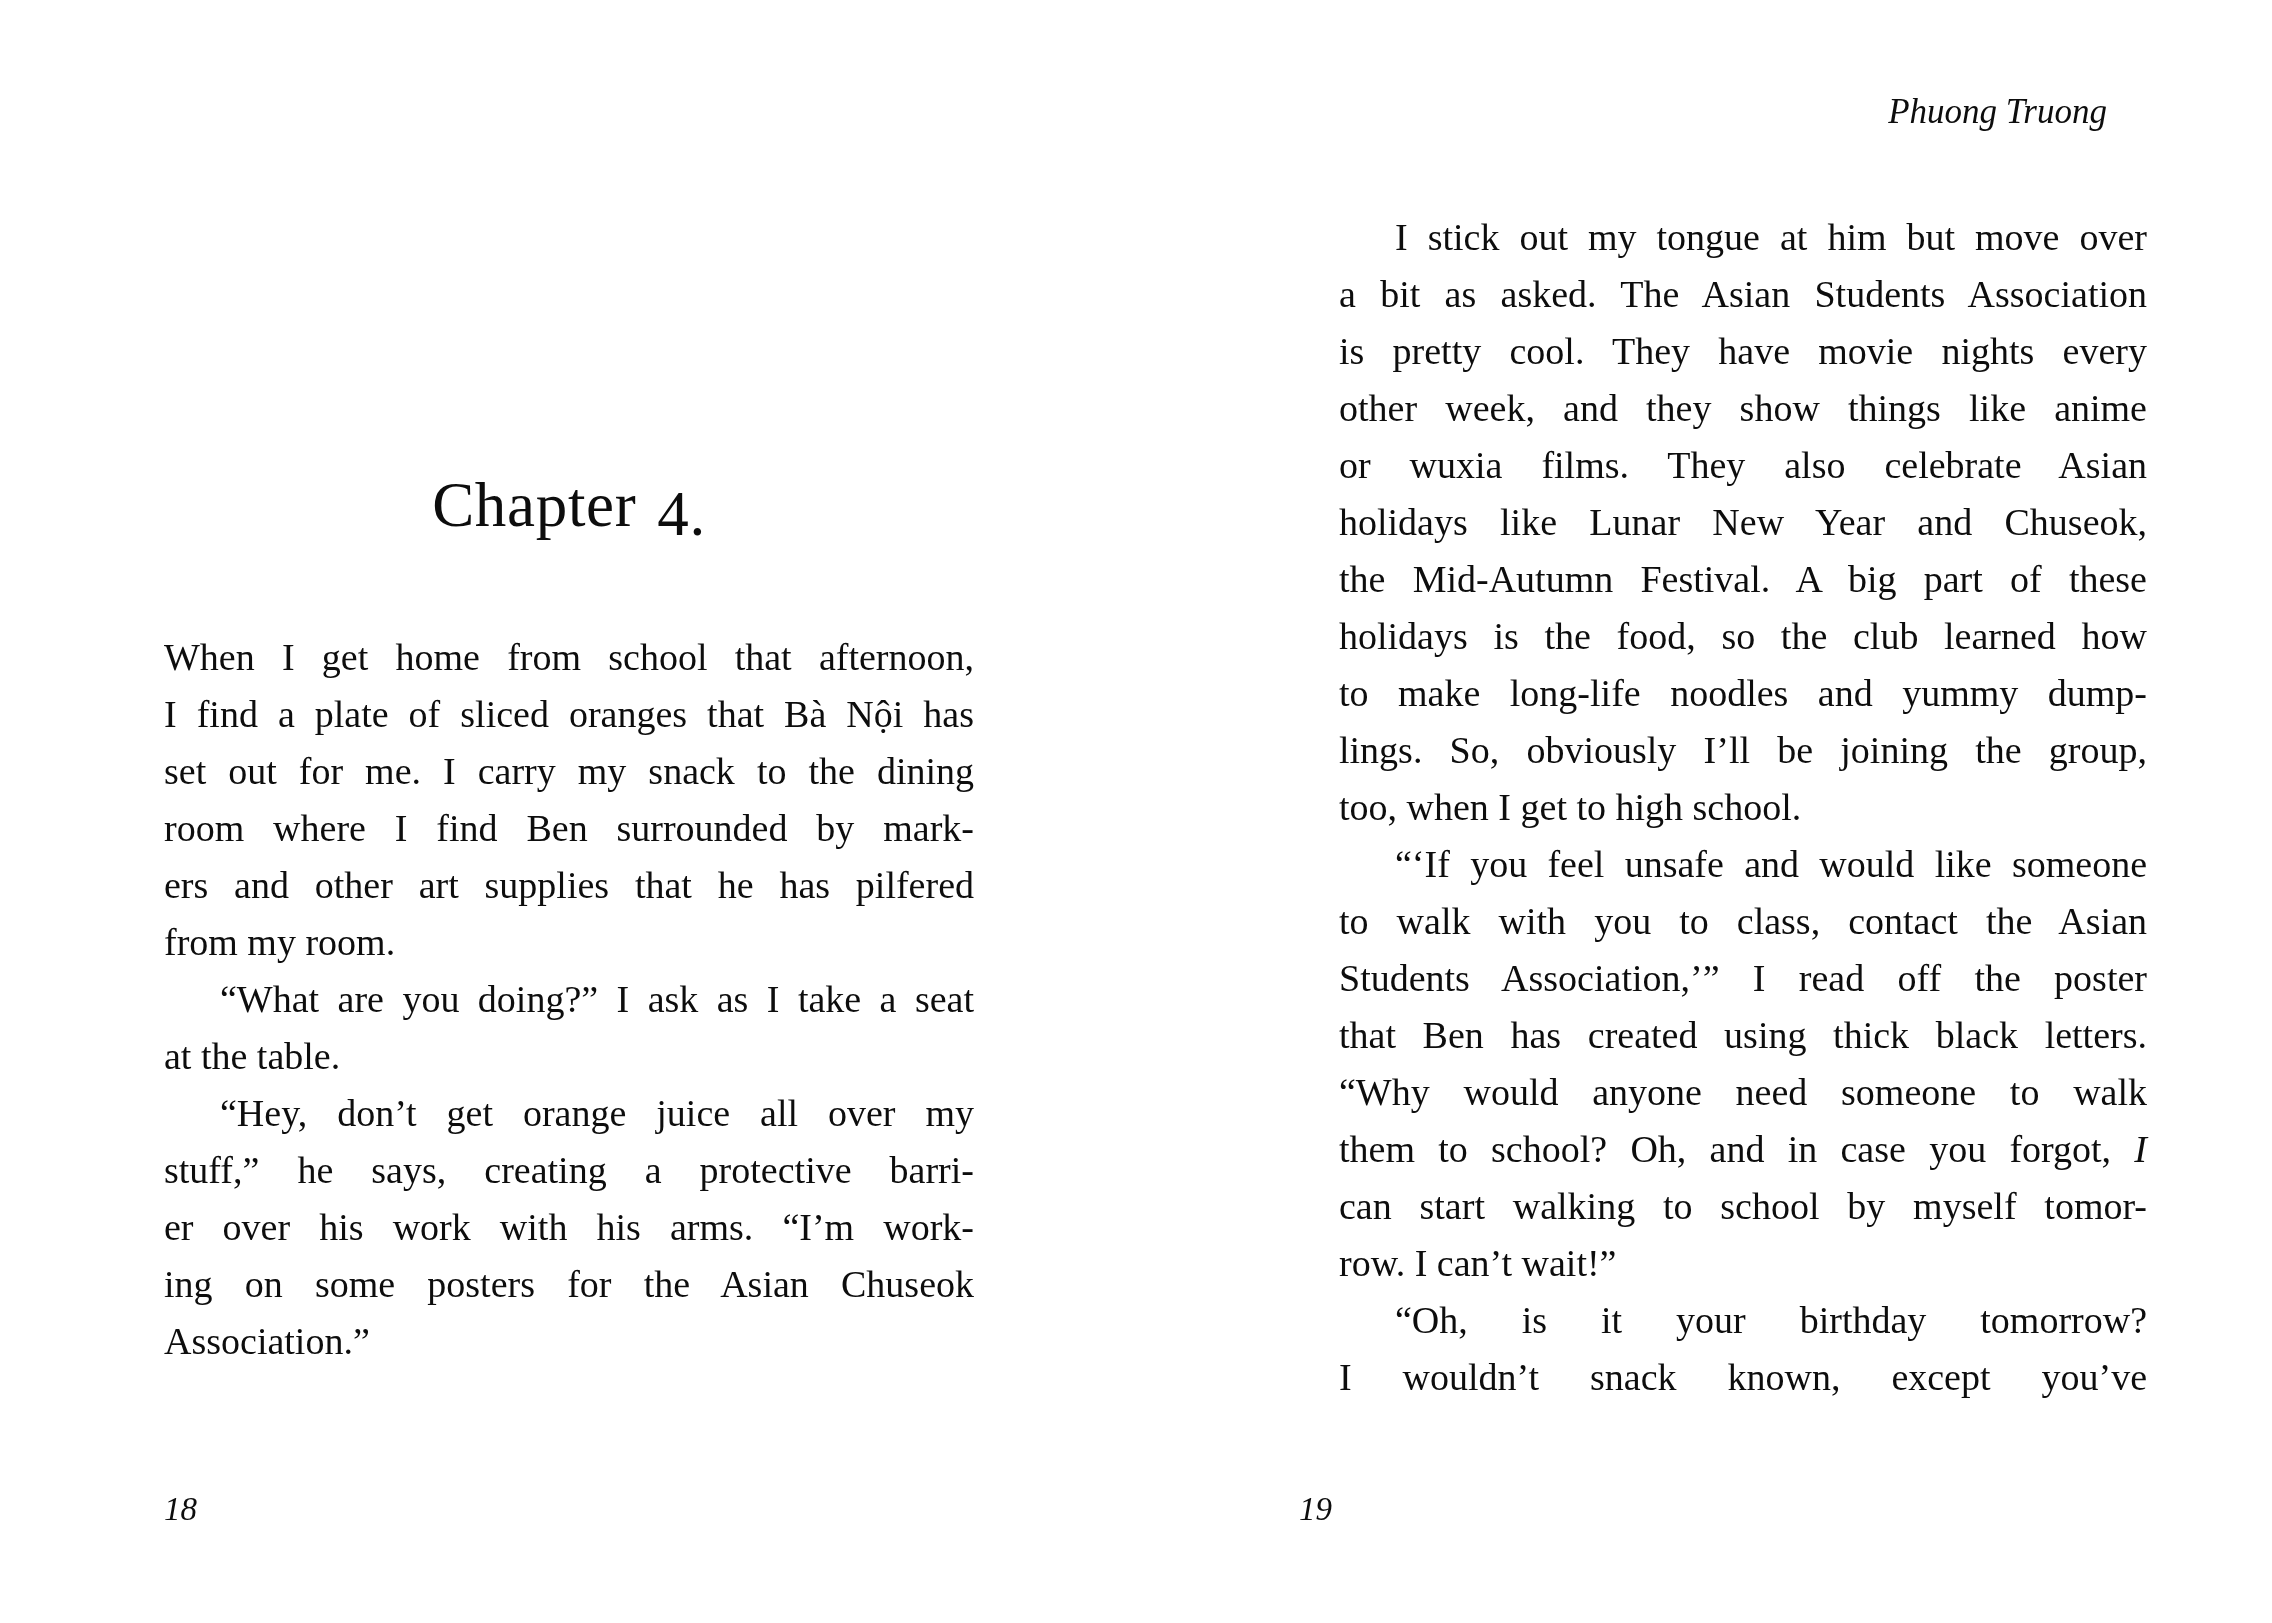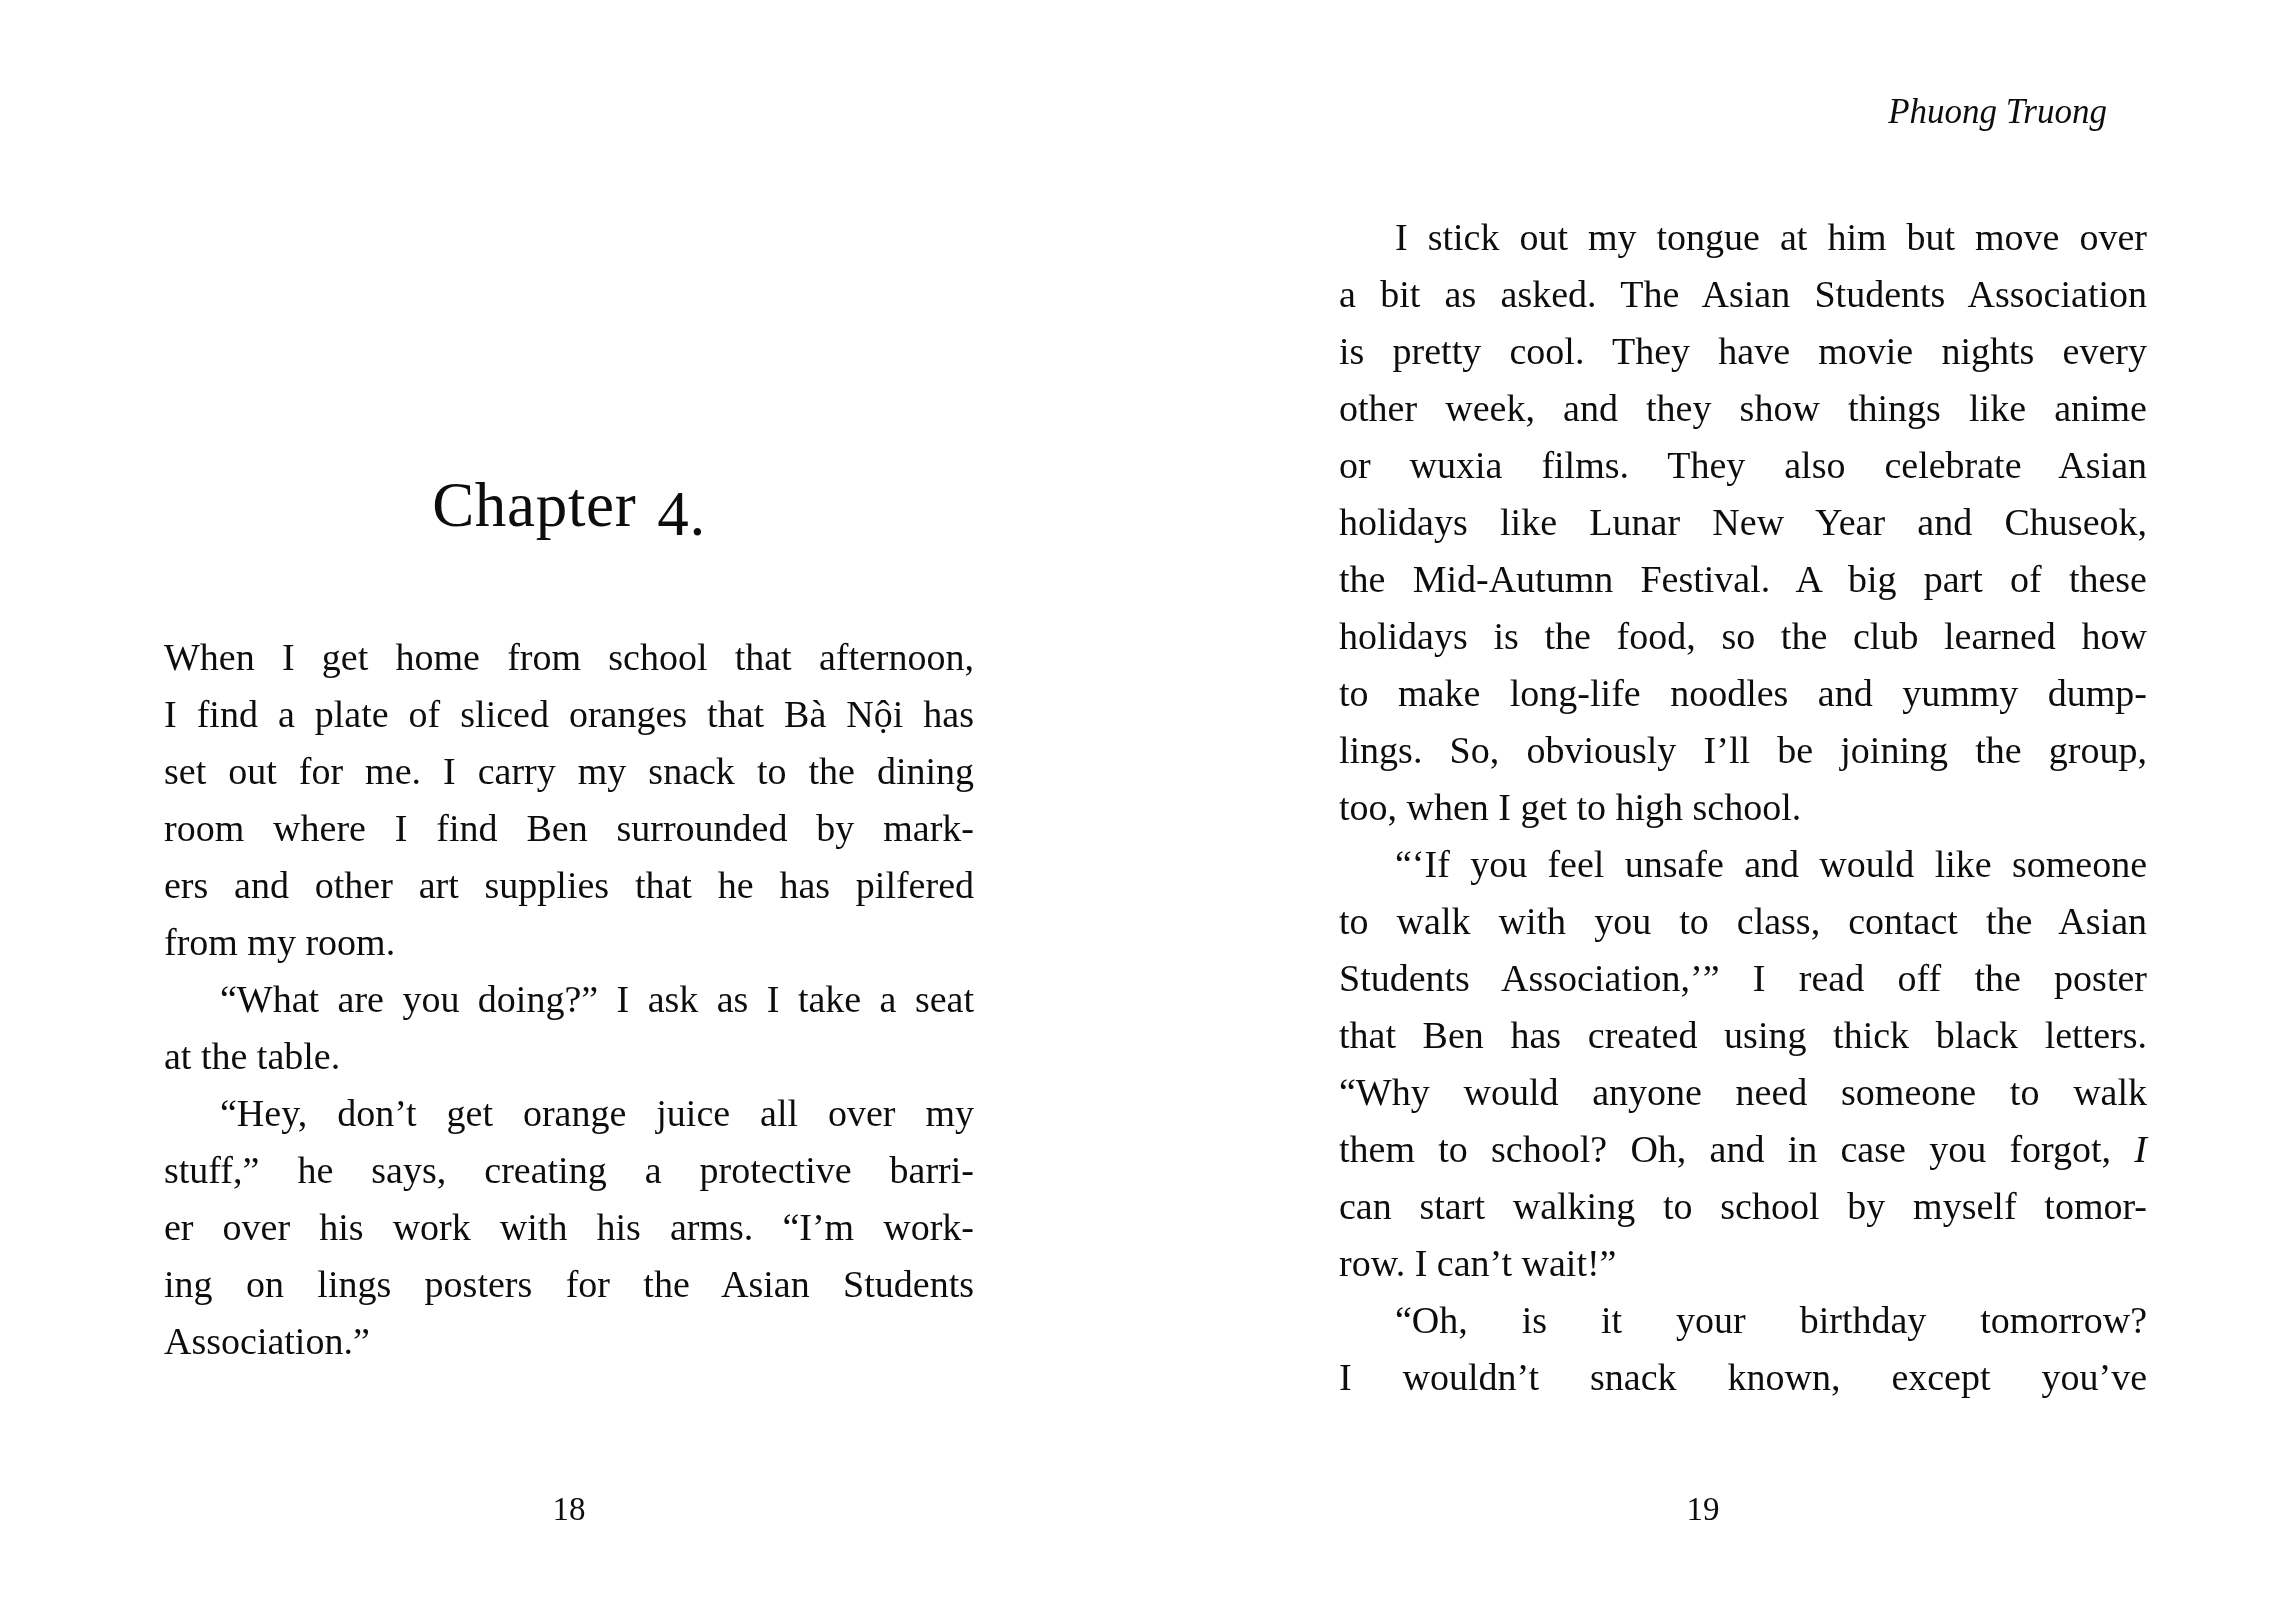--- a/index.html
+++ b/index.html
@@ -44,23 +44,23 @@
   #running-header {
     left: 1299px; top: 94px; width: 808px;
     text-align: right;
     font-style: italic;
     font-size: 35px;
     line-height: 1;
   }
 
   .folio {
     top: 1493px;
-    text-align: center;
     font-size: 33px;
     line-height: 1;
+    font-style: italic;
   }
   #folio-left  { left: 164px;  width: 810px; }
   #folio-right { left: 1299px; width: 808px; }
 </style>
 </head>
 <body>
 
 <div class="canvas">
 
   <div class="abs" id="chapter-heading">
@@ -73,21 +73,21 @@
     <div class="line j">I find a plate of sliced oranges that Bà Nội has</div>
     <div class="line j">set out for me. I carry my snack to the dining</div>
     <div class="line j">room where I find Ben surrounded by mark-</div>
     <div class="line j">ers and other art supplies that he has pilfered</div>
     <div class="line l">from my room.</div>
     <div class="line j ind">“What are you doing?” I ask as I take a seat</div>
     <div class="line l">at the table.</div>
     <div class="line j ind">“Hey, don’t get orange juice all over my</div>
     <div class="line j">stuff,” he says, creating a protective barri-</div>
     <div class="line j">er over his work with his arms. “I’m work-</div>
-    <div class="line j">ing on lings posters for the Asian Students</div>
+    <div class="line j">ing on some posters for the Asian Chuseok</div>
     <div class="line l">Association.”</div>
   </div>
 
   <div class="abs folio" id="folio-left">18</div>
 
   <div class="abs" id="running-header">Phuong Truong</div>
 
   <div class="abs" id="right-body">
     <div class="line j ind">I stick out my tongue at him but move over</div>
     <div class="line j">a bit as asked. The Asian Students Association</div>

